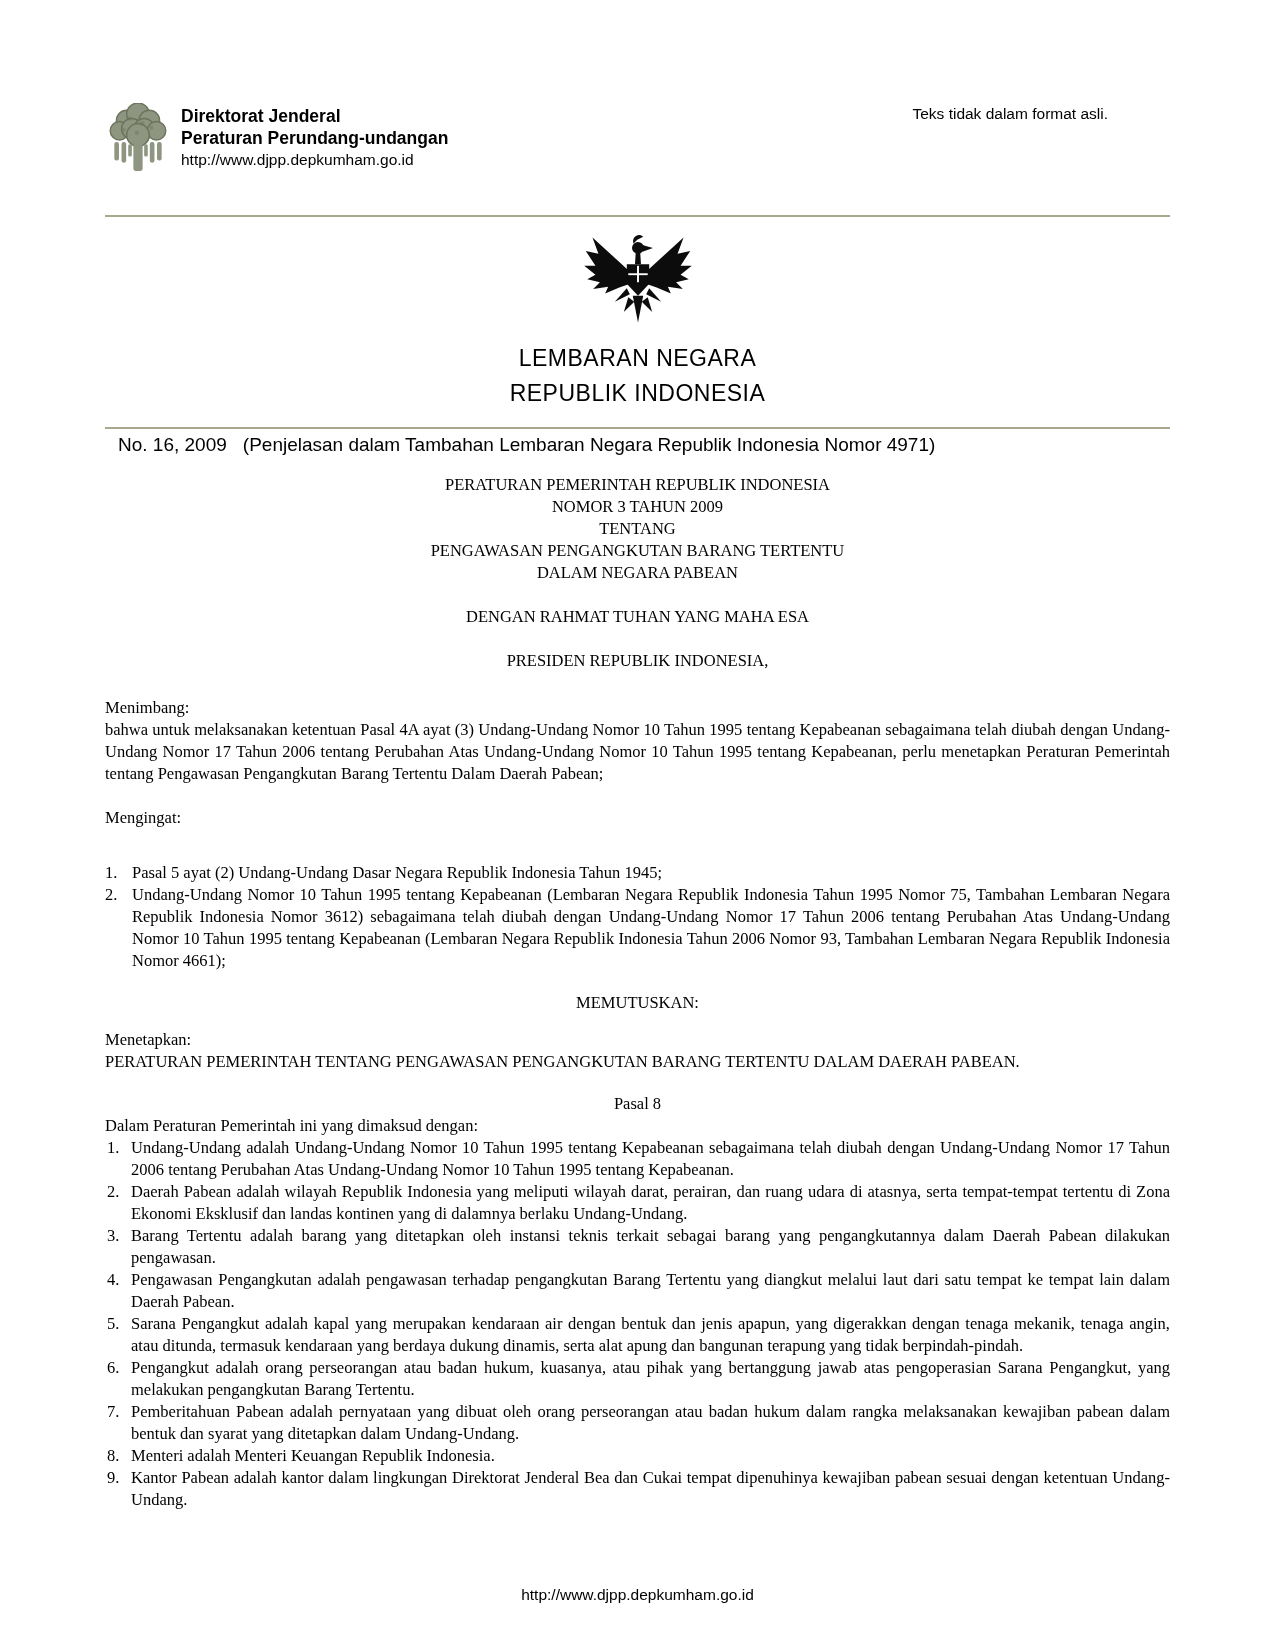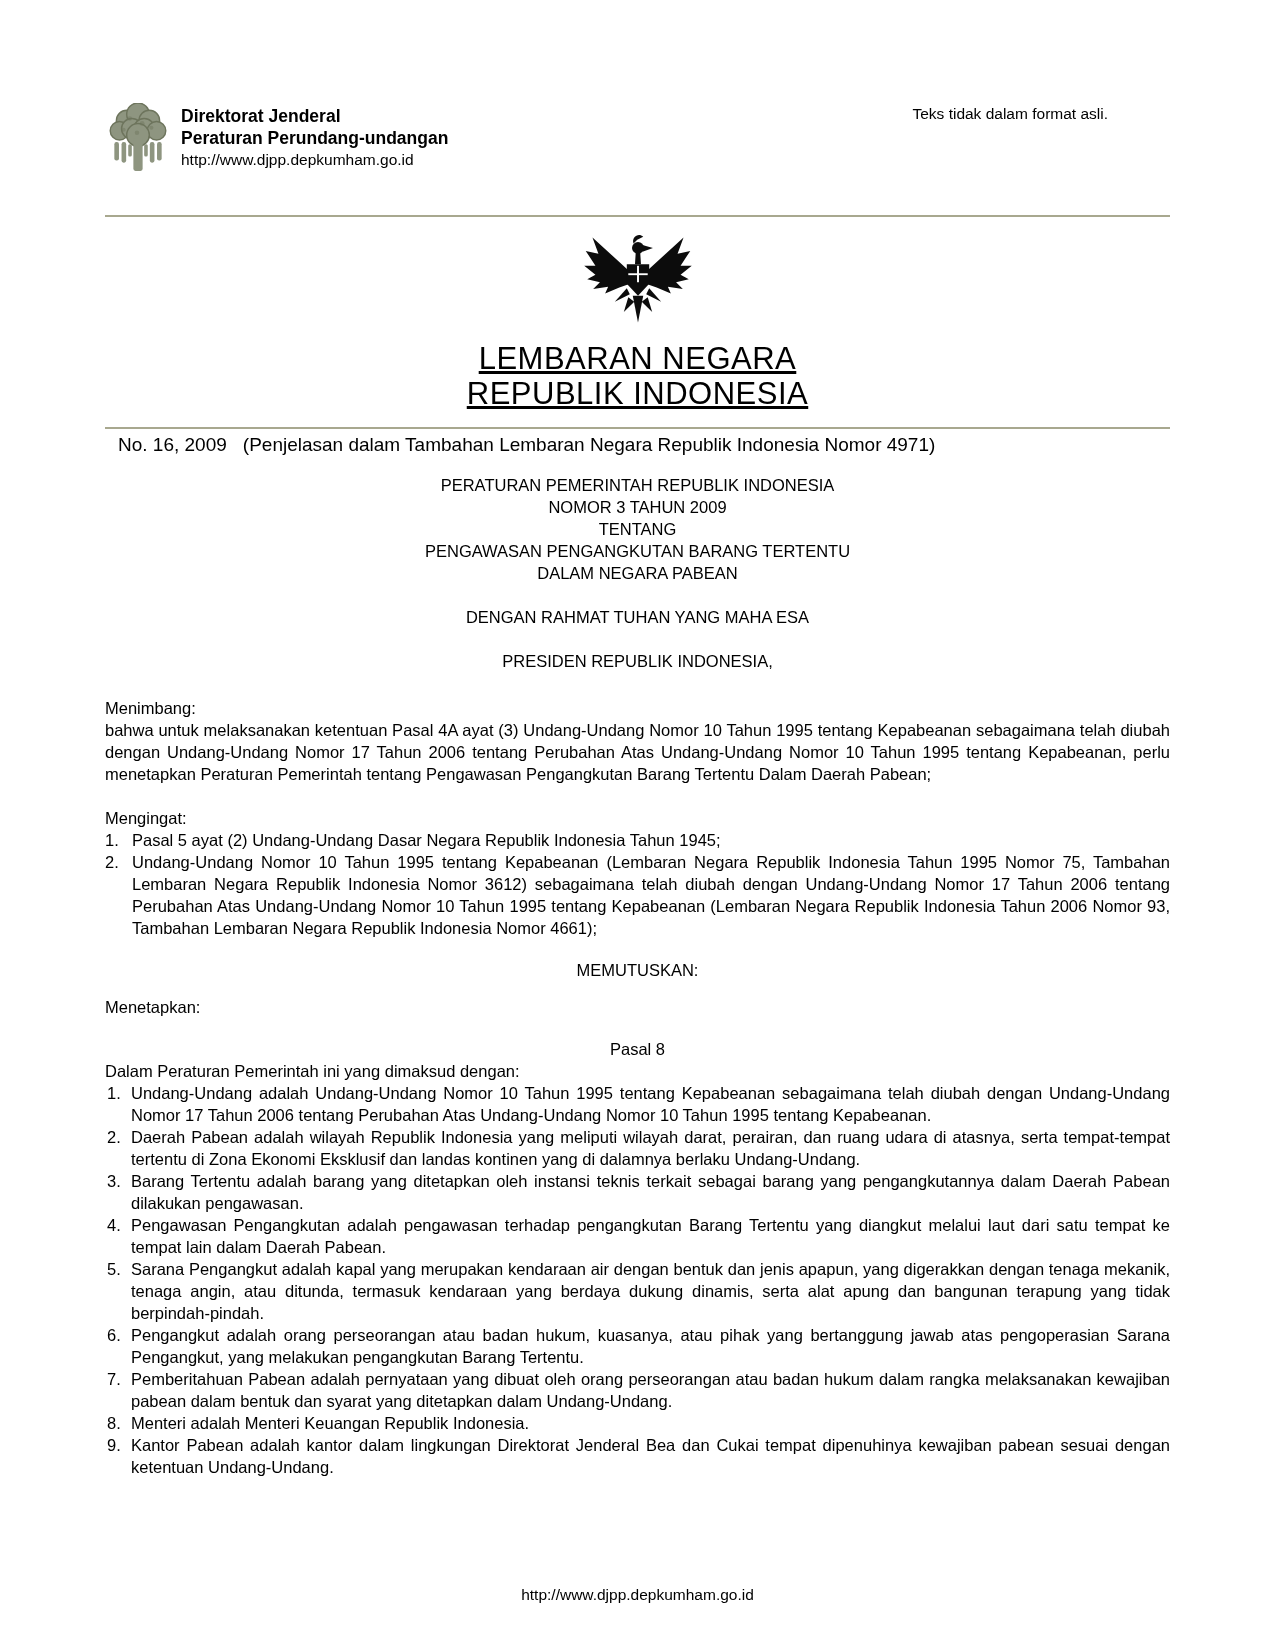--- a/index.html
+++ b/index.html
@@ -17,38 +17,38 @@
   .brand-url{font-size:15.5px;line-height:21px;}
   .notice{font-size:15.5px;margin-top:2px;margin-right:62px;}
 
   .rule{border:none;border-top:2px solid #a8a88f;margin:0;}
   .rule-1{margin-top:36px;}
   .rule-2{margin-top:16px;}
 
   
   .masthead{text-align:center;margin-top:6px;}
   .emblem{display:inline-block;}
-  .gazette-title{font-size:31px;line-height:35px;letter-spacing:0.5px;text-decoration:underline;}
+  .gazette-title{font-size:23px;line-height:35px;letter-spacing:0.5px;}
 
   .meta-line{display:flex;gap:16px;font-size:19px;margin-top:5px;padding-left:13px;}
 
   
-  .doc{font-size:16.5px;line-height:22px;}
+  .doc{font-size:16.5px;line-height:22px;font-family:Liberation Serif, serif;}
   .center{text-align:center;}
   .title-block{margin-top:18px;}
   .invocation{margin-top:22px;}
   .issuer{margin-top:22px;}
 
   .clause{display:flex;align-items:flex-start;flex-direction:column;}
   .clause-menimbang{margin-top:25px;}
   .clause-label-wide{width:132px;flex-shrink:0;}
   .clause-label-105{width:105px;flex-shrink:0;}
   .clause-label-110{width:110px;flex-shrink:0;}
   .clause-body{flex:1;text-align:justify;}
-  .clause-mengingat{margin-top:22px;}
+  .clause-mengingat{margin-top:22px;gap:33px;}
 
   .law-item{display:flex;align-items:flex-start;}
   .law-num{width:27px;flex-shrink:0;}
   .law-text{flex:1;text-align:justify;}
 
   .decision-heading{margin-top:20px;}
   .clause-menetapkan{margin-top:15px;}
 
   .pasal-heading{margin-top:20px;}
   .def-intro{text-align:left;}
@@ -171,20 +171,21 @@
           <span class="law-num">2.</span>
           <span class="law-text">Undang-Undang Nomor 10 Tahun 1995 tentang Kepabeanan (Lembaran Negara Republik Indonesia Tahun 1995 Nomor 75, Tambahan Lembaran Negara Republik Indonesia Nomor 3612) sebagaimana telah diubah dengan Undang-Undang Nomor 17 Tahun 2006 tentang Perubahan Atas Undang-Undang Nomor 10 Tahun 1995 tentang Kepabeanan (Lembaran Negara Republik Indonesia Tahun 2006 Nomor 93, Tambahan Lembaran Negara Republik Indonesia Nomor 4661);</span>
         </div>
       </div>
     </div>
 
     <div class="decision-heading center">MEMUTUSKAN:</div>
 
     <div class="clause clause-menetapkan">
       <div class="clause-label-110">Menetapkan:</div>
+      <div class="clause-body">PERATURAN PEMERINTAH TENTANG PENGAWASAN PENGANGKUTAN BARANG TERTENTU DALAM DAERAH PABEAN.</div>
     </div>
 
     <div class="pasal-heading center">Pasal 8</div>
     <div class="def-intro">Dalam Peraturan Pemerintah ini yang dimaksud dengan:</div>
 
     <div>
       <div class="def-item">
         <span class="def-num">1.</span>
         <span class="def-text">Undang-Undang adalah Undang-Undang Nomor 10 Tahun 1995 tentang Kepabeanan sebagaimana telah diubah dengan Undang-Undang Nomor 17 Tahun 2006 tentang Perubahan Atas Undang-Undang Nomor 10 Tahun 1995 tentang Kepabeanan.</span>
       </div>

